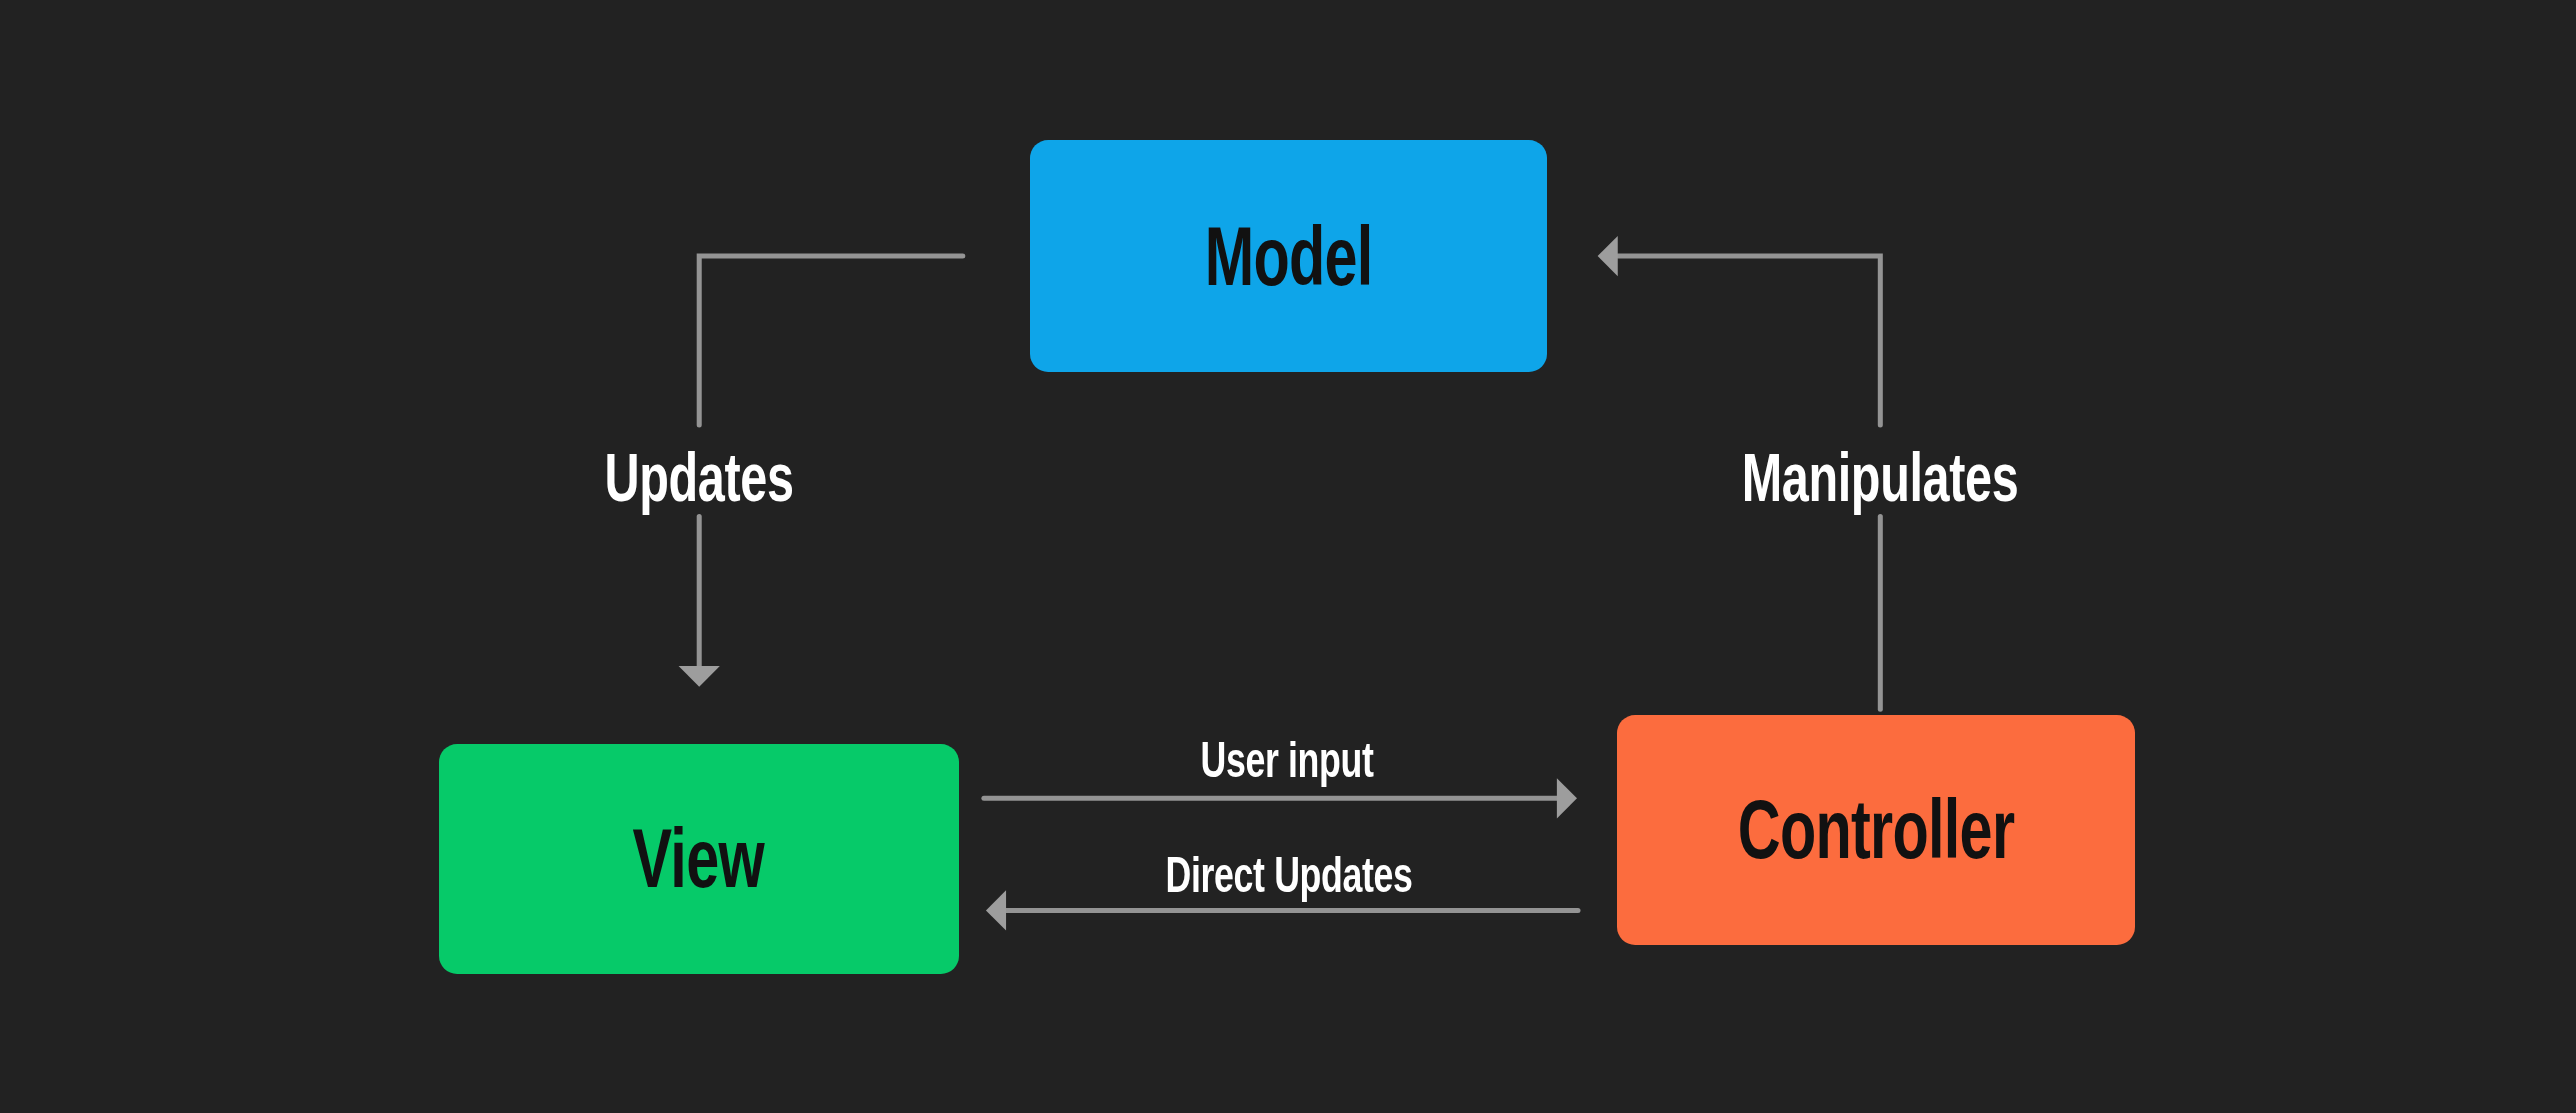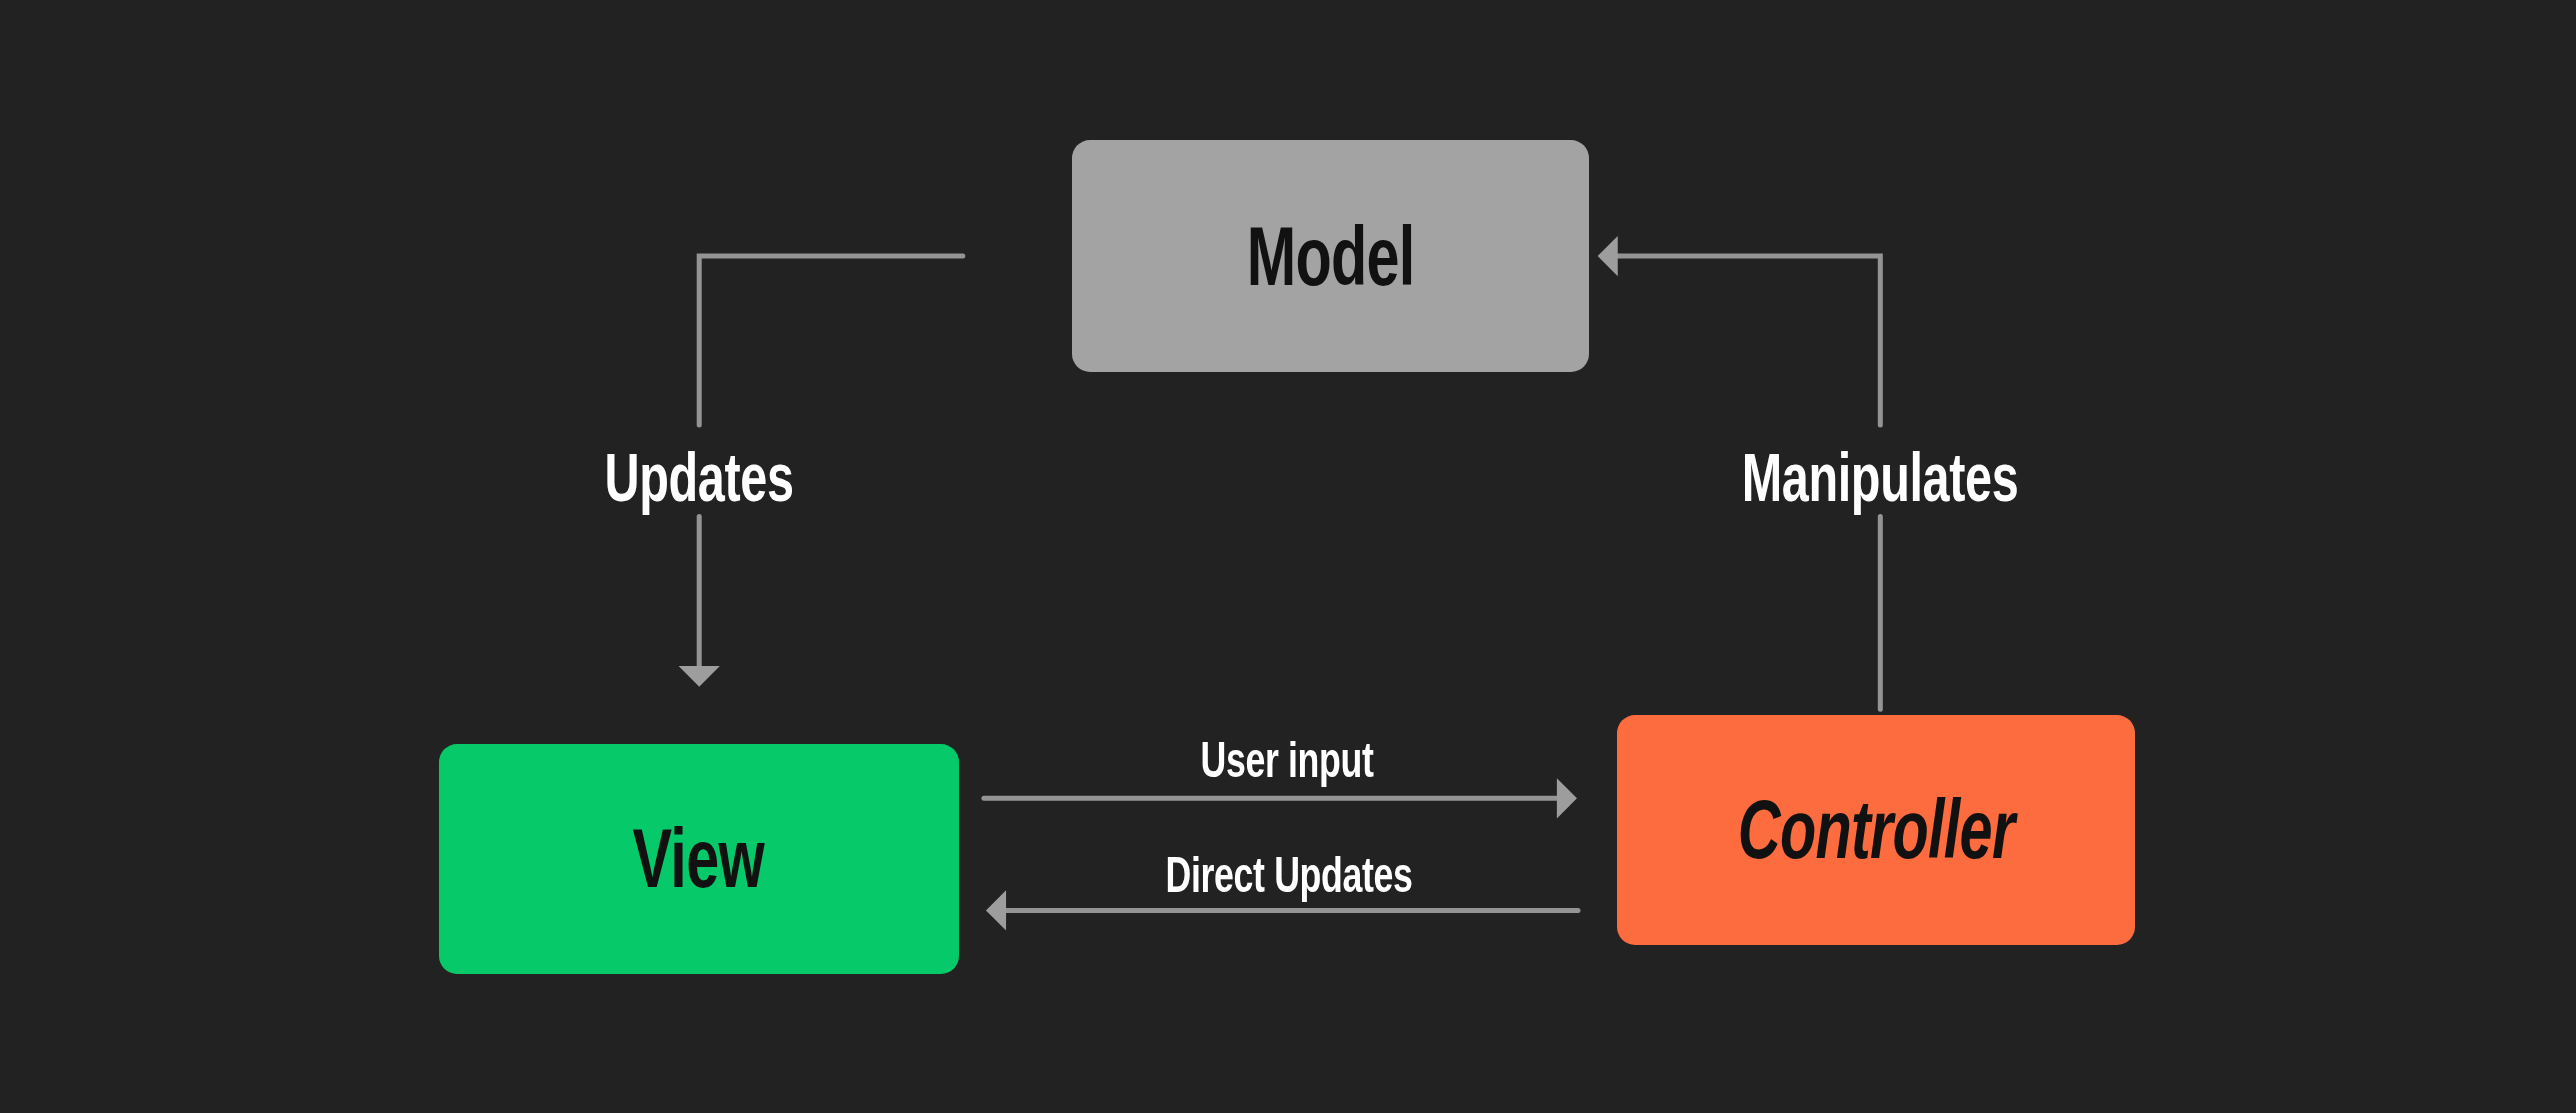--- a/index.html
+++ b/index.html
@@ -22,23 +22,23 @@
     border-radius:calc(var(--u) * 36);
   }
   .node-label {
     font-weight:700;
     font-size:calc(var(--u) * 164);
     color:#111111;
     transform:scaleX(0.72);
     white-space:nowrap;
     letter-spacing:calc(var(--u) * -2);
   }
-  .node-model      { left:calc(var(--u)*2047); top:calc(var(--u)*278);  width:calc(var(--u)*1029); height:calc(var(--u)*462); background:#a3a3a3;margin-left:42px; }
+  .node-model      { left:calc(var(--u)*2047); top:calc(var(--u)*278);  width:calc(var(--u)*1029); height:calc(var(--u)*462); background:#0ea5e9; }
   .node-view       { left:calc(var(--u)*872);  top:calc(var(--u)*1421); width:calc(var(--u)*1034); height:calc(var(--u)*457); background:#06CA69;margin-top:29px; }
-  .node-controller { left:calc(var(--u)*3215); top:calc(var(--u)*1421); width:calc(var(--u)*1030); height:calc(var(--u)*457); background:#FC6C3E;font-style:italic; }
+  .node-controller { left:calc(var(--u)*3215); top:calc(var(--u)*1421); width:calc(var(--u)*1030); height:calc(var(--u)*457); background:#FC6C3E; }
   .flow-label {
     position:absolute;
     color:#FFFFFF;
     font-weight:700;
     white-space:nowrap;
     transform:translate(-50%,-50%) scaleX(0.71);
     letter-spacing:calc(var(--u) * -1);
   }
   .flow-label-lg { font-size:calc(var(--u) * 136); }
   .flow-label-sm { font-size:calc(var(--u) * 100); }

